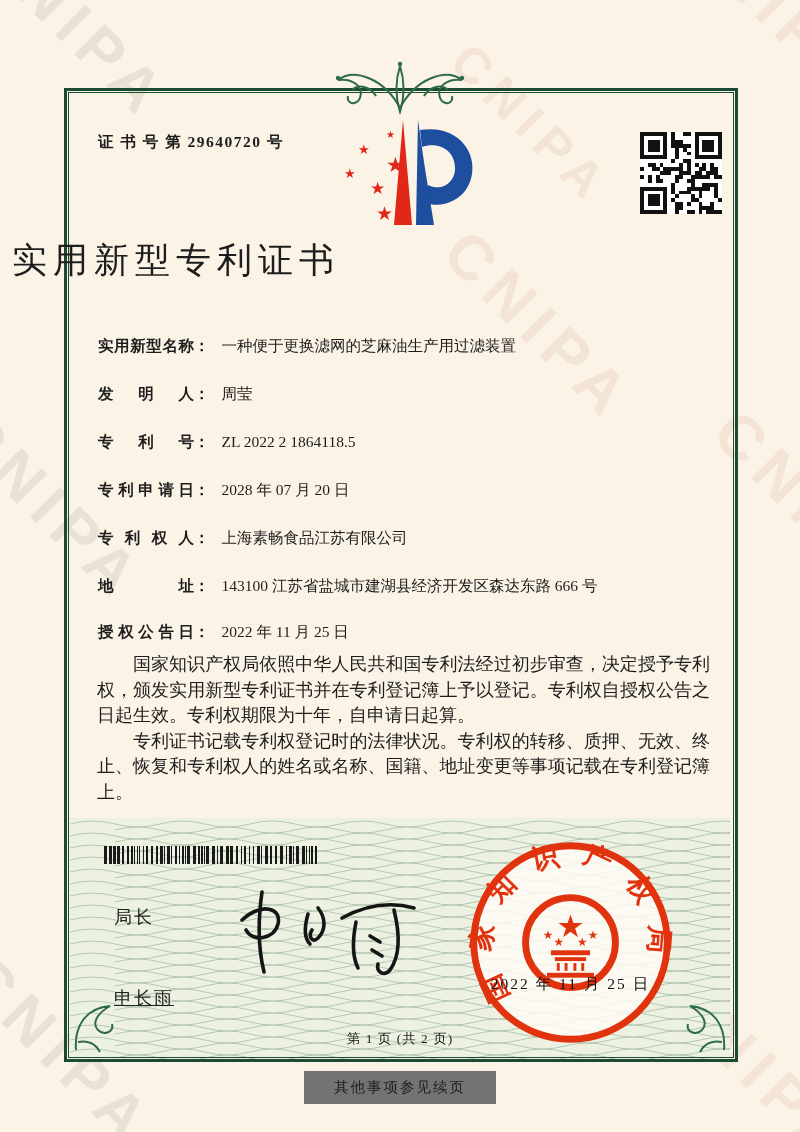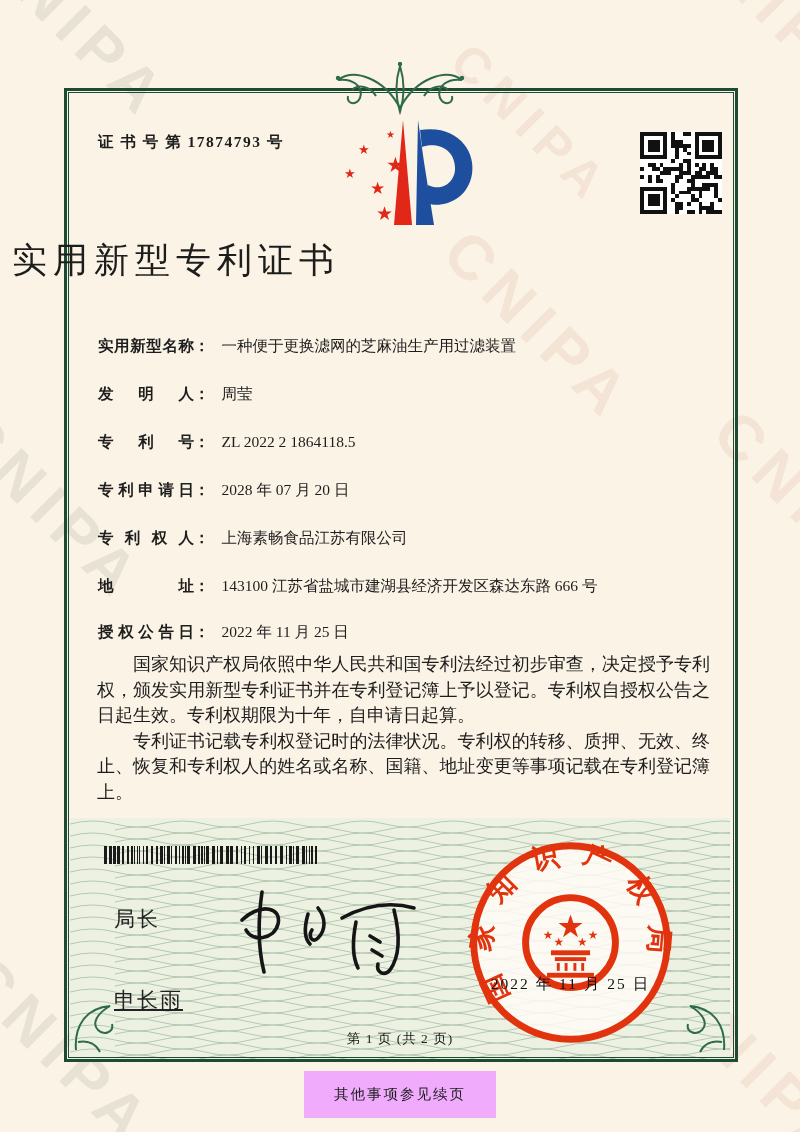--- a/index.html
+++ b/index.html
@@ -25,29 +25,29 @@
   .frow{position:absolute;left:98px;width:620px;font-size:15.5px;}
   .flabel{display:inline-block;width:96px;font-weight:600;text-align:justify;text-align-last:justify;vertical-align:top;}
   .fcolon{font-weight:600;}
   .fval{margin-left:12px;}
   .fpair2{position:absolute;left:322px;top:0;white-space:nowrap;}
   .paras{position:absolute;left:97px;top:652px;width:613px;font-size:18px;line-height:25.6px;
          text-align:justify;}
   .paras p{margin:0;text-indent:2em;}
   .barcode{position:absolute;left:104px;top:846px;}
   .officer{position:absolute;left:114px;font-family:"Liberation Sans","DejaVu Sans",sans-serif;
-           font-size:21px;letter-spacing:2px;color:#222;}
+           font-size:18px;letter-spacing:2px;color:#222;}
   .officer.t{top:905px;} .officer.n{top:986px;text-decoration:underline;}
   .sig{position:absolute;left:228px;top:878px;}
   .seal{position:absolute;left:463px;top:835px;}
   .seal-date{position:absolute;left:463px;top:974px;width:215px;text-align:center;
              font-size:15.5px;letter-spacing:2px;color:#111;}
   .pagefoot{position:absolute;left:0;right:0;top:1030px;text-align:center;font-size:13.5px;letter-spacing:1px;}
-  .note{position:absolute;left:50%;top:1071px;transform:translateX(-50%);background:#f0abfc;
-        padding:14px 30px;font-size:14.5px;letter-spacing:2px;}
+  .note{position:absolute;left:50%;top:1071px;transform:translateX(-50%);background:#737373;
+        padding:7px 30px;font-size:14.5px;letter-spacing:2px;}
   .orn-top{position:absolute;z-index:3;left:310px;top:56px;}
   .orn-bl{position:absolute;z-index:3;left:70px;top:998px;}
   .orn-br{position:absolute;z-index:3;left:672px;top:998px;transform:scaleX(-1);}
 </style>
 </head>
 <body>
 
 <div class="page">
 
   <div class="wm gray" style="left:-45px;top:-12px;">CNIPA</div>
@@ -97,21 +97,21 @@
   </svg>
   <svg class="orn-br" width="58" height="58" viewBox="0 0 58 58">
     <g fill="none" stroke="#2e6b4b" stroke-width="2">
       <path d="M6,52 C4,28 16,10 40,8 C26,16 22,26 28,32 C34,38 44,34 42,26"></path>
       <path d="M8,44 C18,42 26,46 30,54"></path>
     </g>
   </svg>
 
   <div class="content">
 
-    <div class="certno">证 书 号 第 17874793 号</div>
+    <div class="certno">证 书 号 第 29640720 号</div>
 
     <svg class="logo" width="144" height="130" viewBox="0 0 144 130">
       <g fill="#e02718" font-family="sans-serif">
         <text x="8" y="68" font-size="13">★</text>
         <text x="22" y="44" font-size="13">★</text>
         <text x="34" y="84" font-size="17">★</text>
         <text x="50" y="28" font-size="10">★</text>
         <text x="50" y="62" font-size="21">★</text>
         <text x="40" y="110" font-size="19">★</text>
       </g>

